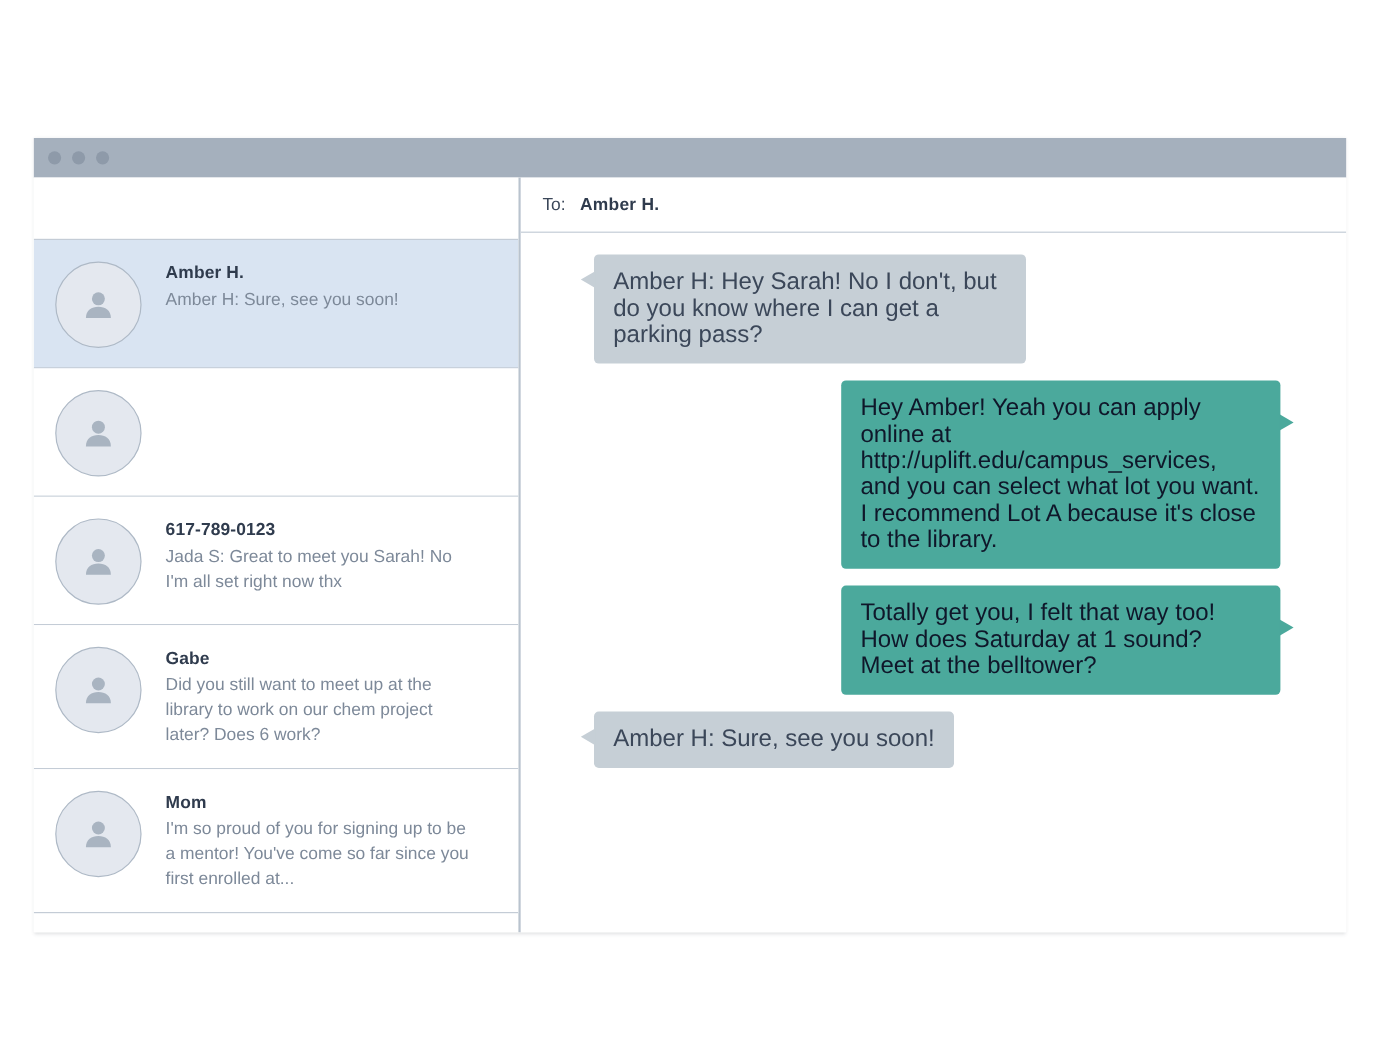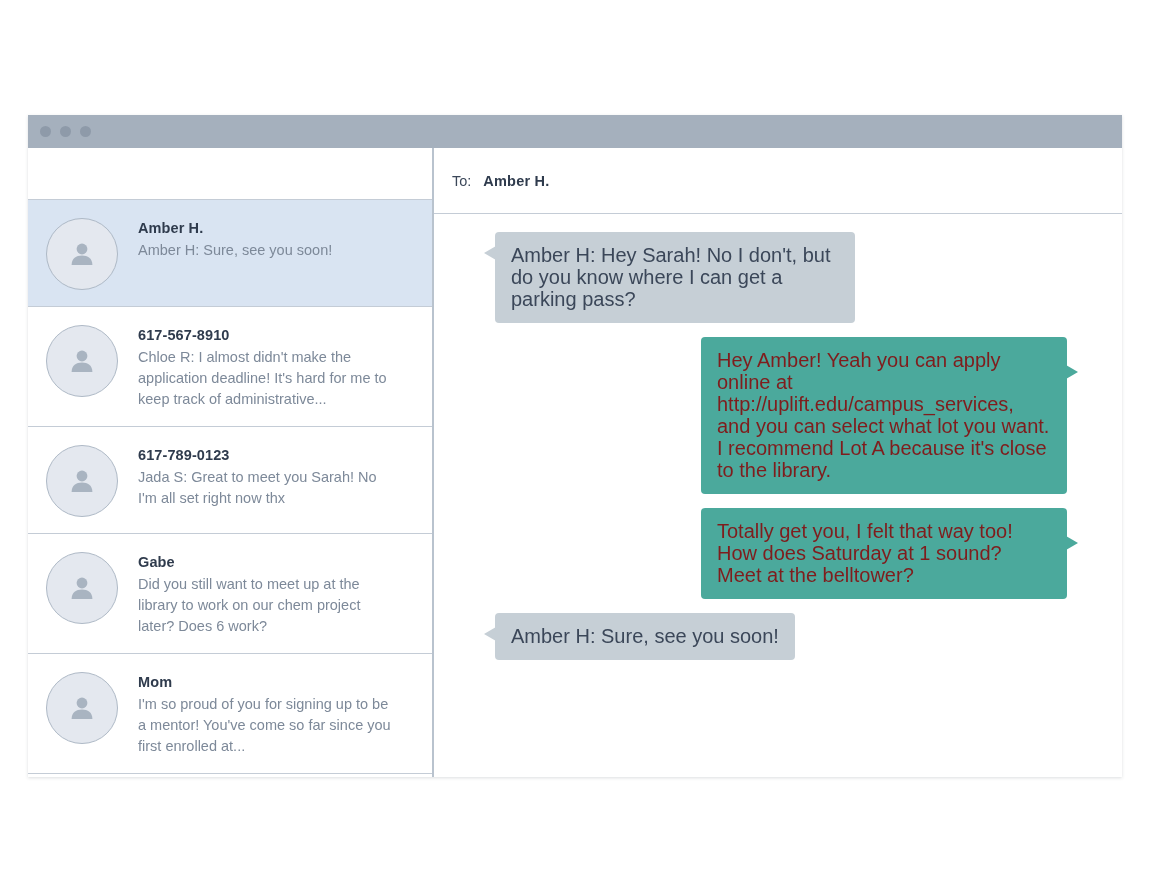--- a/index.html
+++ b/index.html
@@ -87,21 +87,21 @@
   }
 
   
   #message-pane {
     flex: 1; height: 629px;
     background: #ffffff;
     position: relative;
     overflow: hidden;
   }
   #message-header {
-    height: 66px;
+    height: 46px;
     border-bottom: 1px solid #c4ccd6;
     display: flex; align-items: center;
     padding-left: 18px;
   }
   #to-label { font-size: 14.5px; color: #3b4759; margin-right: 12px; }
   #to-recipient { font-size: 14.5px; font-weight: bold; color: #2f3b4d; letter-spacing: 0.2px; }
 
   #message-list {
     padding: 18px 30px 10px 30px;
     display: flex; flex-direction: column;
@@ -126,21 +126,21 @@
     content: "";
     position: absolute;
     left: -11px; top: 14px;
     width: 0; height: 0;
     border-top: 7px solid transparent;
     border-bottom: 7px solid transparent;
     border-right: 12px solid #c6cfd6;
   }
   .bubble.sent {
     background: #4ba99c;
-    color: #7f1d1d;
+    color: #0f172a;
     max-width: 366px;
   }
   .bubble.sent::after {
     content: "";
     position: absolute;
     right: -11px; top: 28px;
     width: 0; height: 0;
     border-top: 7px solid transparent;
     border-bottom: 7px solid transparent;
     border-left: 12px solid #4ba99c;
@@ -177,24 +177,20 @@
         </div>
       </div>
 
       <div class="conv-item">
         <div class="avatar">
           <svg width="30" height="30" viewBox="0 0 30 30">
               <circle cx="15" cy="10" r="5.4" fill="#a9b4c1"></circle>
               <path d="M4.6 26 C4.6 19.6 9.3 16.6 15 16.6 C20.7 16.6 25.4 19.6 25.4 26 Z" fill="#a9b4c1"></path>
             </svg>
         </div>
-        <div class="conv-text">
-          <div class="conv-name">617-567-8910</div>
-          <div class="conv-preview">Chloe R: I almost didn't make the application deadline! It's hard for me to keep track of administrative...</div>
-        </div>
       </div>
 
       <div class="conv-item">
         <div class="avatar">
           <svg width="30" height="30" viewBox="0 0 30 30">
               <circle cx="15" cy="10" r="5.4" fill="#a9b4c1"></circle>
               <path d="M4.6 26 C4.6 19.6 9.3 16.6 15 16.6 C20.7 16.6 25.4 19.6 25.4 26 Z" fill="#a9b4c1"></path>
             </svg>
         </div>
         <div class="conv-text">

